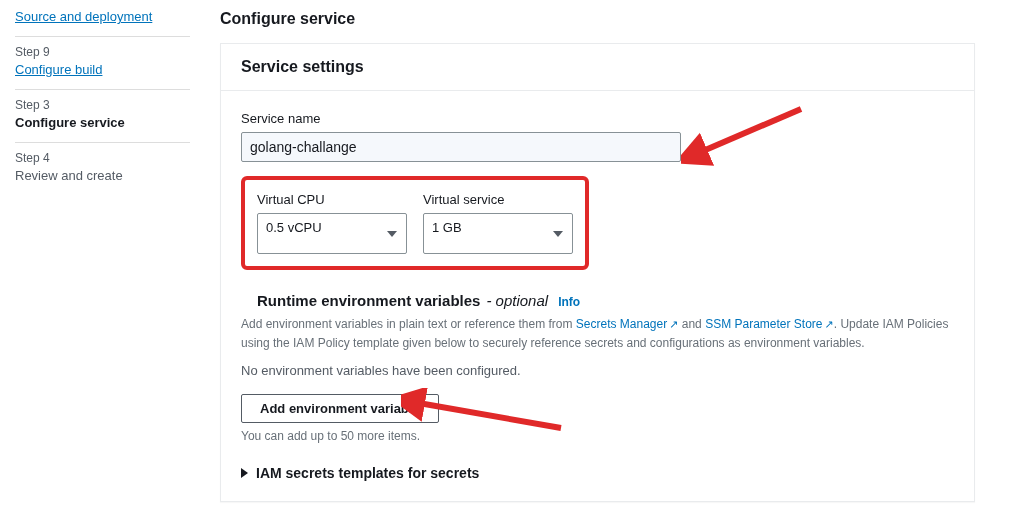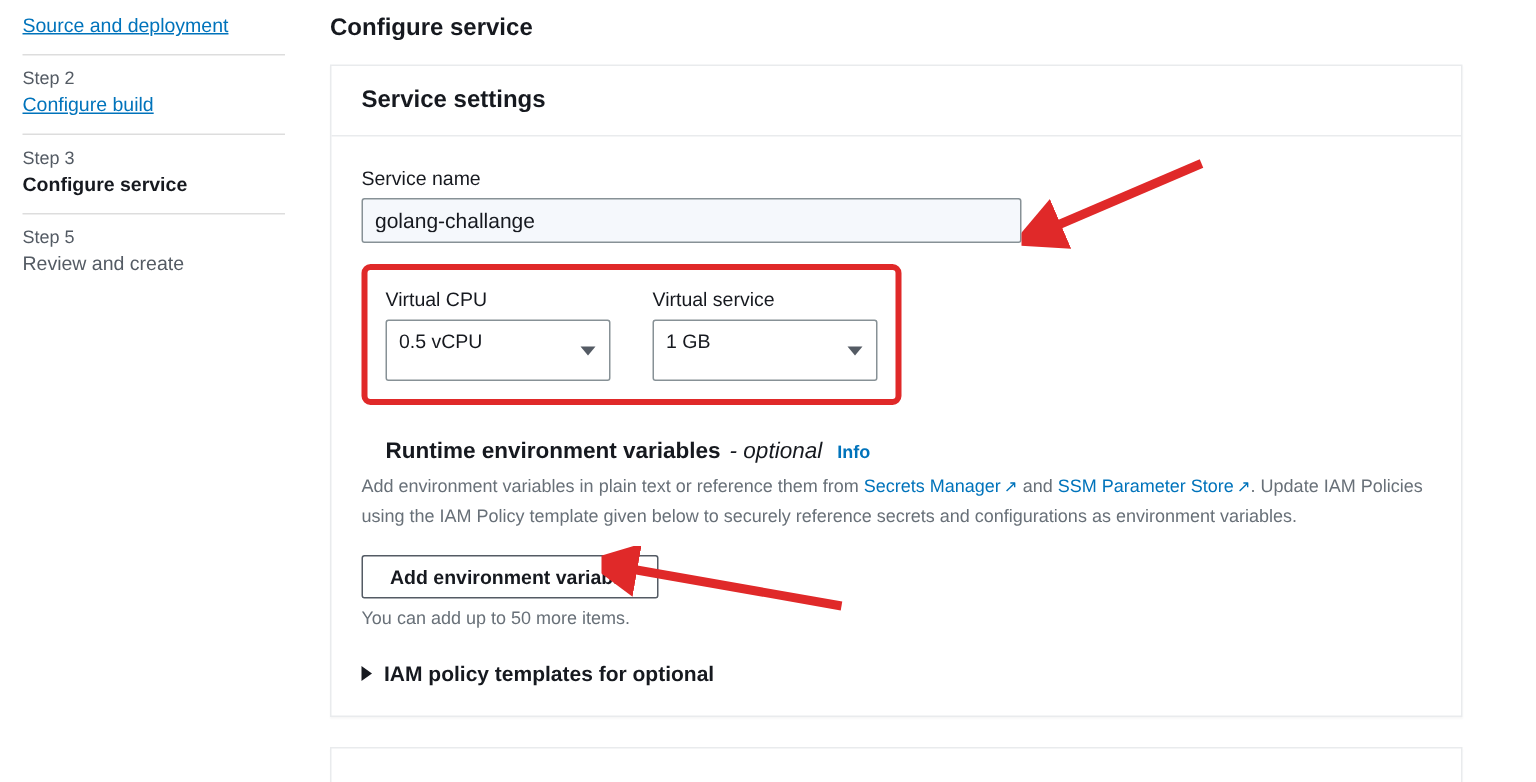--- a/index.html
+++ b/index.html
@@ -48,21 +48,21 @@
       padding: 6px 8px;
       border: 1px solid #879196;
       background: #f5f8fc;
       font-size: 14px;
       color: #16191f;
       border-radius: 2px;
       display: block;
     }
     .resource-row {
       display: flex;
-      gap: 28px;
+      gap: 16px;
       margin-top: 14px;
       padding: 12px;
       border: 4px solid #e02929;
       border-radius: 6px;
       width: fit-content;
       position: relative;
     }
     .select-wrap { position: relative; display: inline-block; }
     .select-box {
       width: 150px;
@@ -118,29 +118,29 @@
     .arrow-svg { position: absolute; pointer-events: none; }
   </style>
 </head>
 <body>
 
 <div class="sidebar">
   <div class="step-block">
     <a class="step-link underline">Source and deployment</a>
   </div>
   <div class="step-block">
-    <div class="step-num">Step 2</div>
+    <div class="step-num">Step 9</div>
     <a class="step-link underline">Configure build</a>
   </div>
   <div class="step-block">
     <div class="step-num">Step 3</div>
     <span class="step-link active">Configure service</span>
   </div>
   <div class="step-block">
-    <div class="step-num">Step 5</div>
+    <div class="step-num">Step 4</div>
     <span class="step-link disabled">Review and create</span>
   </div>
 </div>
 
 <div class="main">
 
   <h2 class="section-heading">Configure service</h2>
 
   <div class="panel" style="position:relative;">
     <div class="panel-header">Service settings</div>
@@ -175,37 +175,38 @@
       </svg>
 
       <div class="subhead-row">
         <span>Runtime environment variables</span>
         <span class="subhead-italic">- optional</span>
         <span class="info-link">Info</span>
       </div>
       <div class="help-text">
         <span>Add environment variables in plain text or reference them from </span><span class="inline-link">Secrets Manager</span><span class="ext-icon">↗</span><span> and </span><span class="inline-link">SSM Parameter Store</span><span class="ext-icon">↗</span><span>. Update IAM Policies using the IAM Policy template given below to securely reference secrets and configurations as environment variables.</span>
       </div>
+      <div class="empty-state">No environment variables have been configured.</div>
 
       <div style="position:relative; display:inline-block;">
         <button class="btn-outline">Add environment variable</button>
         <svg class="arrow-svg" style="left:160px; top:10px;" width="180" height="50">
           <defs>
               <marker id="ah2" markerWidth="8" markerHeight="8" refX="2" refY="3" orient="auto">
                 <polygon points="0 0, 6 3, 0 6" fill="#e02929"></polygon>
               </marker>
             </defs>
           <line x1="160" y1="40" x2="12" y2="14" stroke="#e02929" stroke-width="6" marker-end="url(#ah2)"></line>
         </svg>
       </div>
       <div class="tiny-note">You can add up to 50 more items.</div>
 
       <div class="expand-row">
         <span class="expand-caret"></span>
-        <span class="expand-label">IAM policy templates for optional</span>
+        <span class="expand-label">IAM secrets templates for secrets</span>
       </div>
     </div>
   </div>
 
   <div class="panel">
     <div class="panel-body">
       
       
     </div>
   </div>

